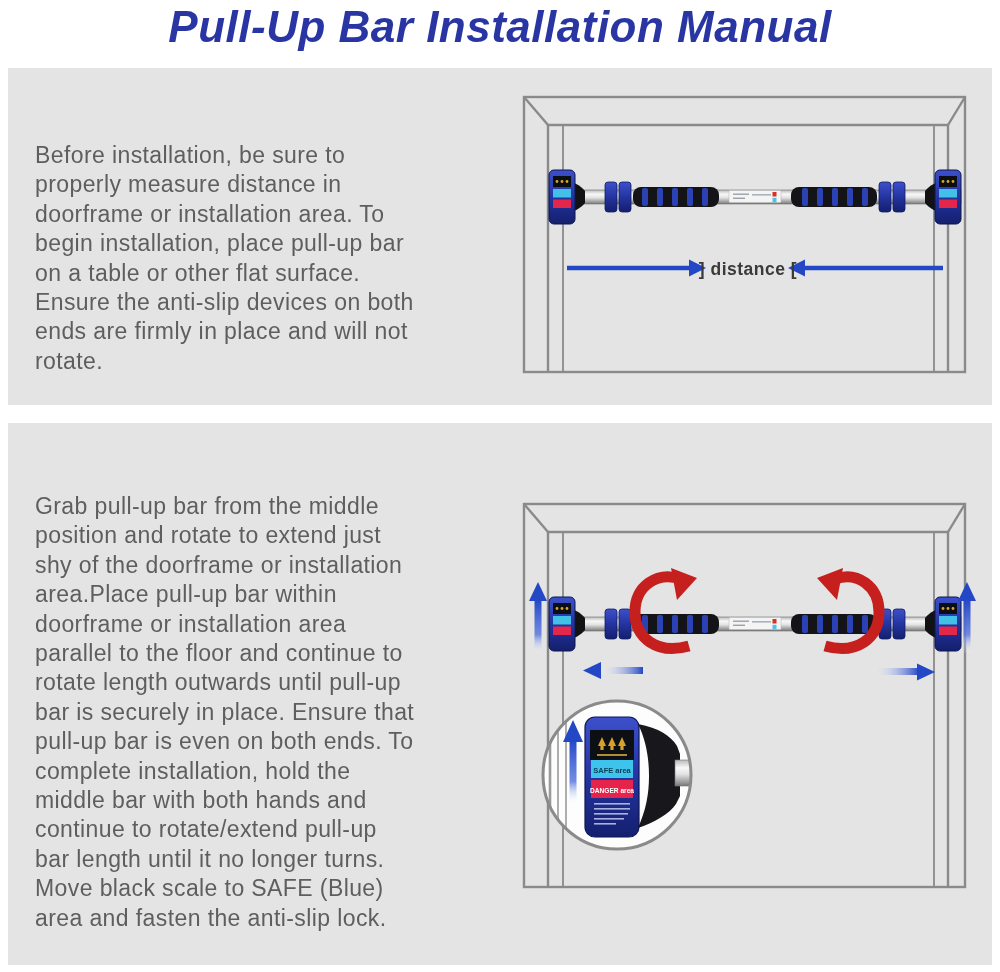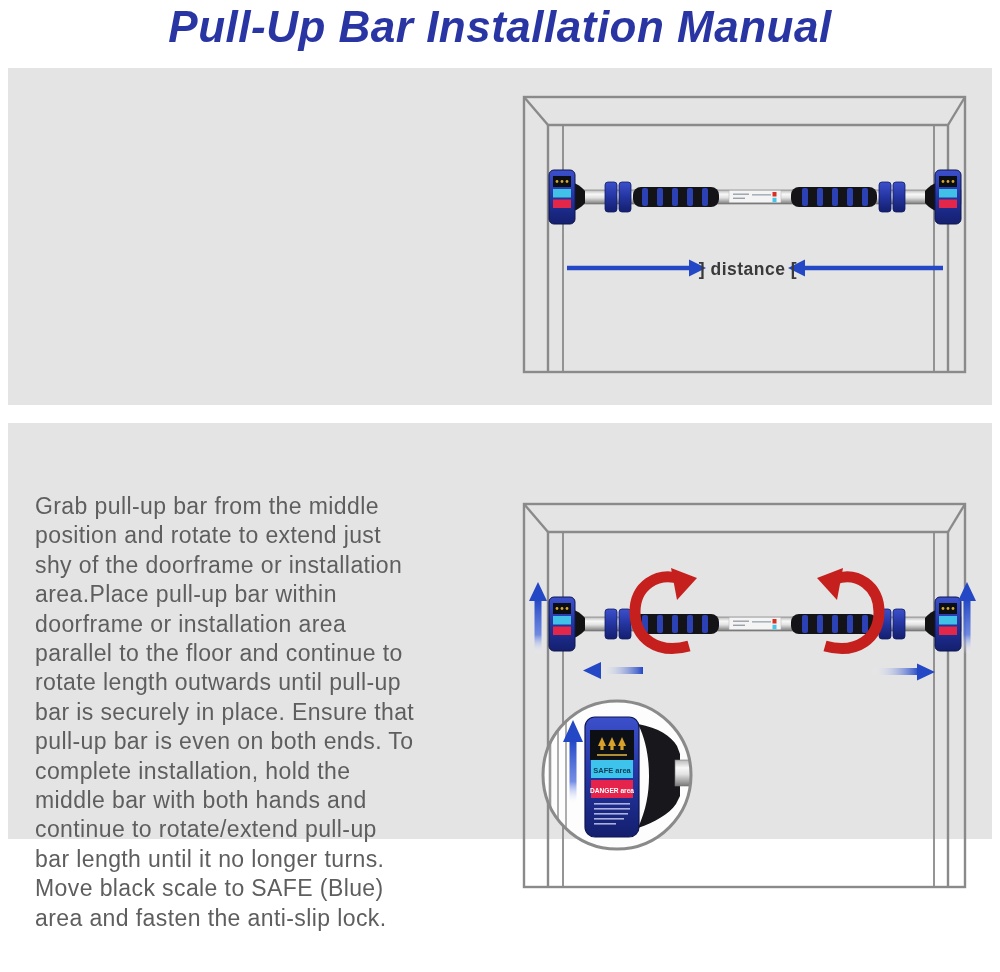--- a/index.html
+++ b/index.html
@@ -4,21 +4,21 @@
 <style>
   html,body{margin:0;padding:0;background:#ffffff;}
   body{width:1000px;height:972px;position:relative;font-family:"Liberation Sans",sans-serif;overflow:hidden;}
   .page-title{
     position:absolute;top:2px;left:0;width:1000px;text-align:center;
     font-size:44px;font-weight:bold;font-style:italic;color:#2a35a4;
     letter-spacing:0.5px;margin:0;
   }
   .panel{position:absolute;left:8px;width:984px;background:#e4e4e4;}
   #panel1{top:68px;height:337px;}
-  #panel2{top:423px;height:416px;}
+  #panel2{top:423px;height:542px;}
   .instructions{
     position:absolute;left:27px;width:470px;
     white-space:pre-line;font-size:23px;line-height:29.4px;
     color:#5e5e5e;letter-spacing:0.4px;
   }
   #panel1 .instructions{top:50px;}
   #panel2 .instructions{top:46px;}
   .diagram{position:absolute;}
   #diagram1{left:497px;top:17px;width:480px;height:310px;}
   #diagram2{left:497px;top:57px;width:480px;height:445px;}
@@ -101,20 +101,28 @@
       <circle cx="198" cy="-15.5" r="1.4" fill="#d8a62e"></circle>
       <rect x="184" y="-8" width="18" height="8.5" fill="#41c0e8"></rect>
       <rect x="184" y="2.5" width="18" height="8.5" fill="#e2274b"></rect>
     </g>
   </defs>
 </svg>
 
 <h1 class="page-title">Pull-Up Bar Installation Manual</h1>
 
 <div class="panel" id="panel1">
+  <p class="instructions">Before installation, be sure to
+properly measure distance in
+doorframe or installation area. To
+begin installation, place pull-up bar
+on a table or other flat surface.
+Ensure the anti-slip devices on both
+ends are firmly in place and will not
+rotate.</p>
 
   <svg class="diagram" id="diagram1" viewBox="0 0 480 310">
 
     <g stroke="#8a8a8a" stroke-width="2.4" fill="none">
       <rect x="19" y="12" width="441" height="275"></rect>
       <line x1="19" y1="12" x2="43" y2="40"></line>
       <line x1="460" y1="12" x2="443" y2="40"></line>
       <polyline points="43,287 43,40 443,40 443,287"></polyline>
       <line x1="58" y1="40" x2="58" y2="287" stroke-width="1.8"></line>
       <line x1="429" y1="40" x2="429" y2="287" stroke-width="1.8"></line>

